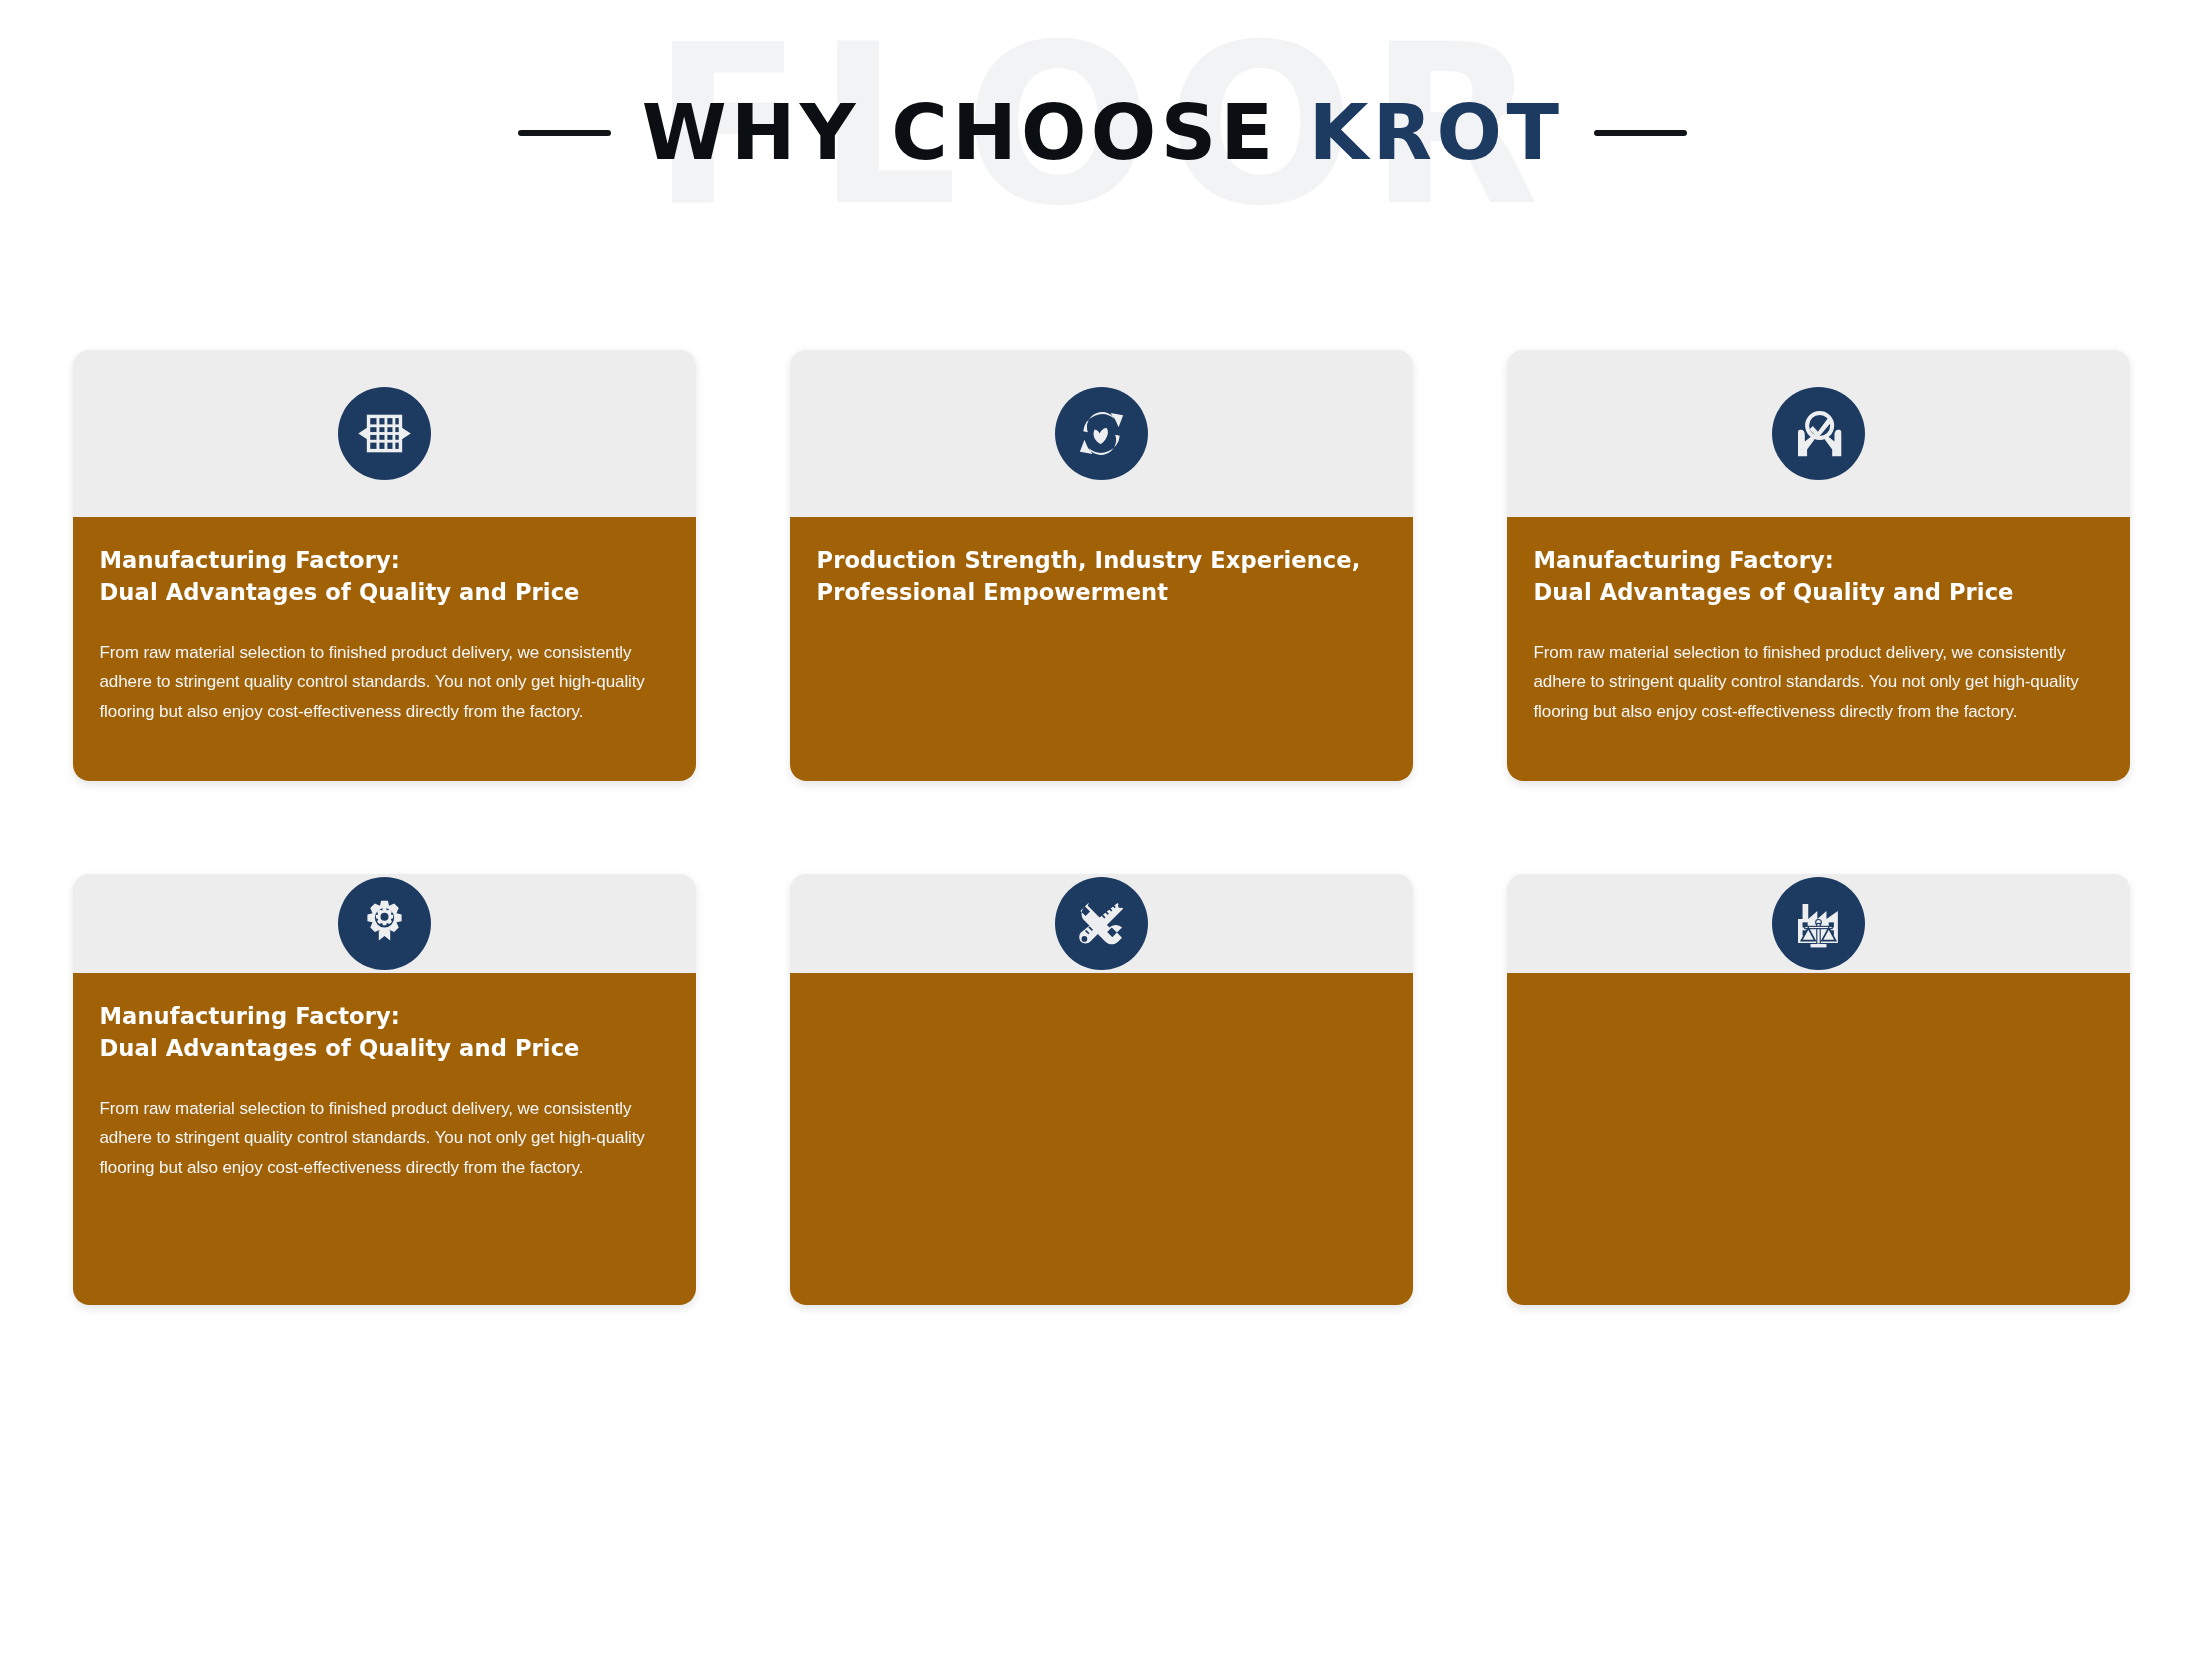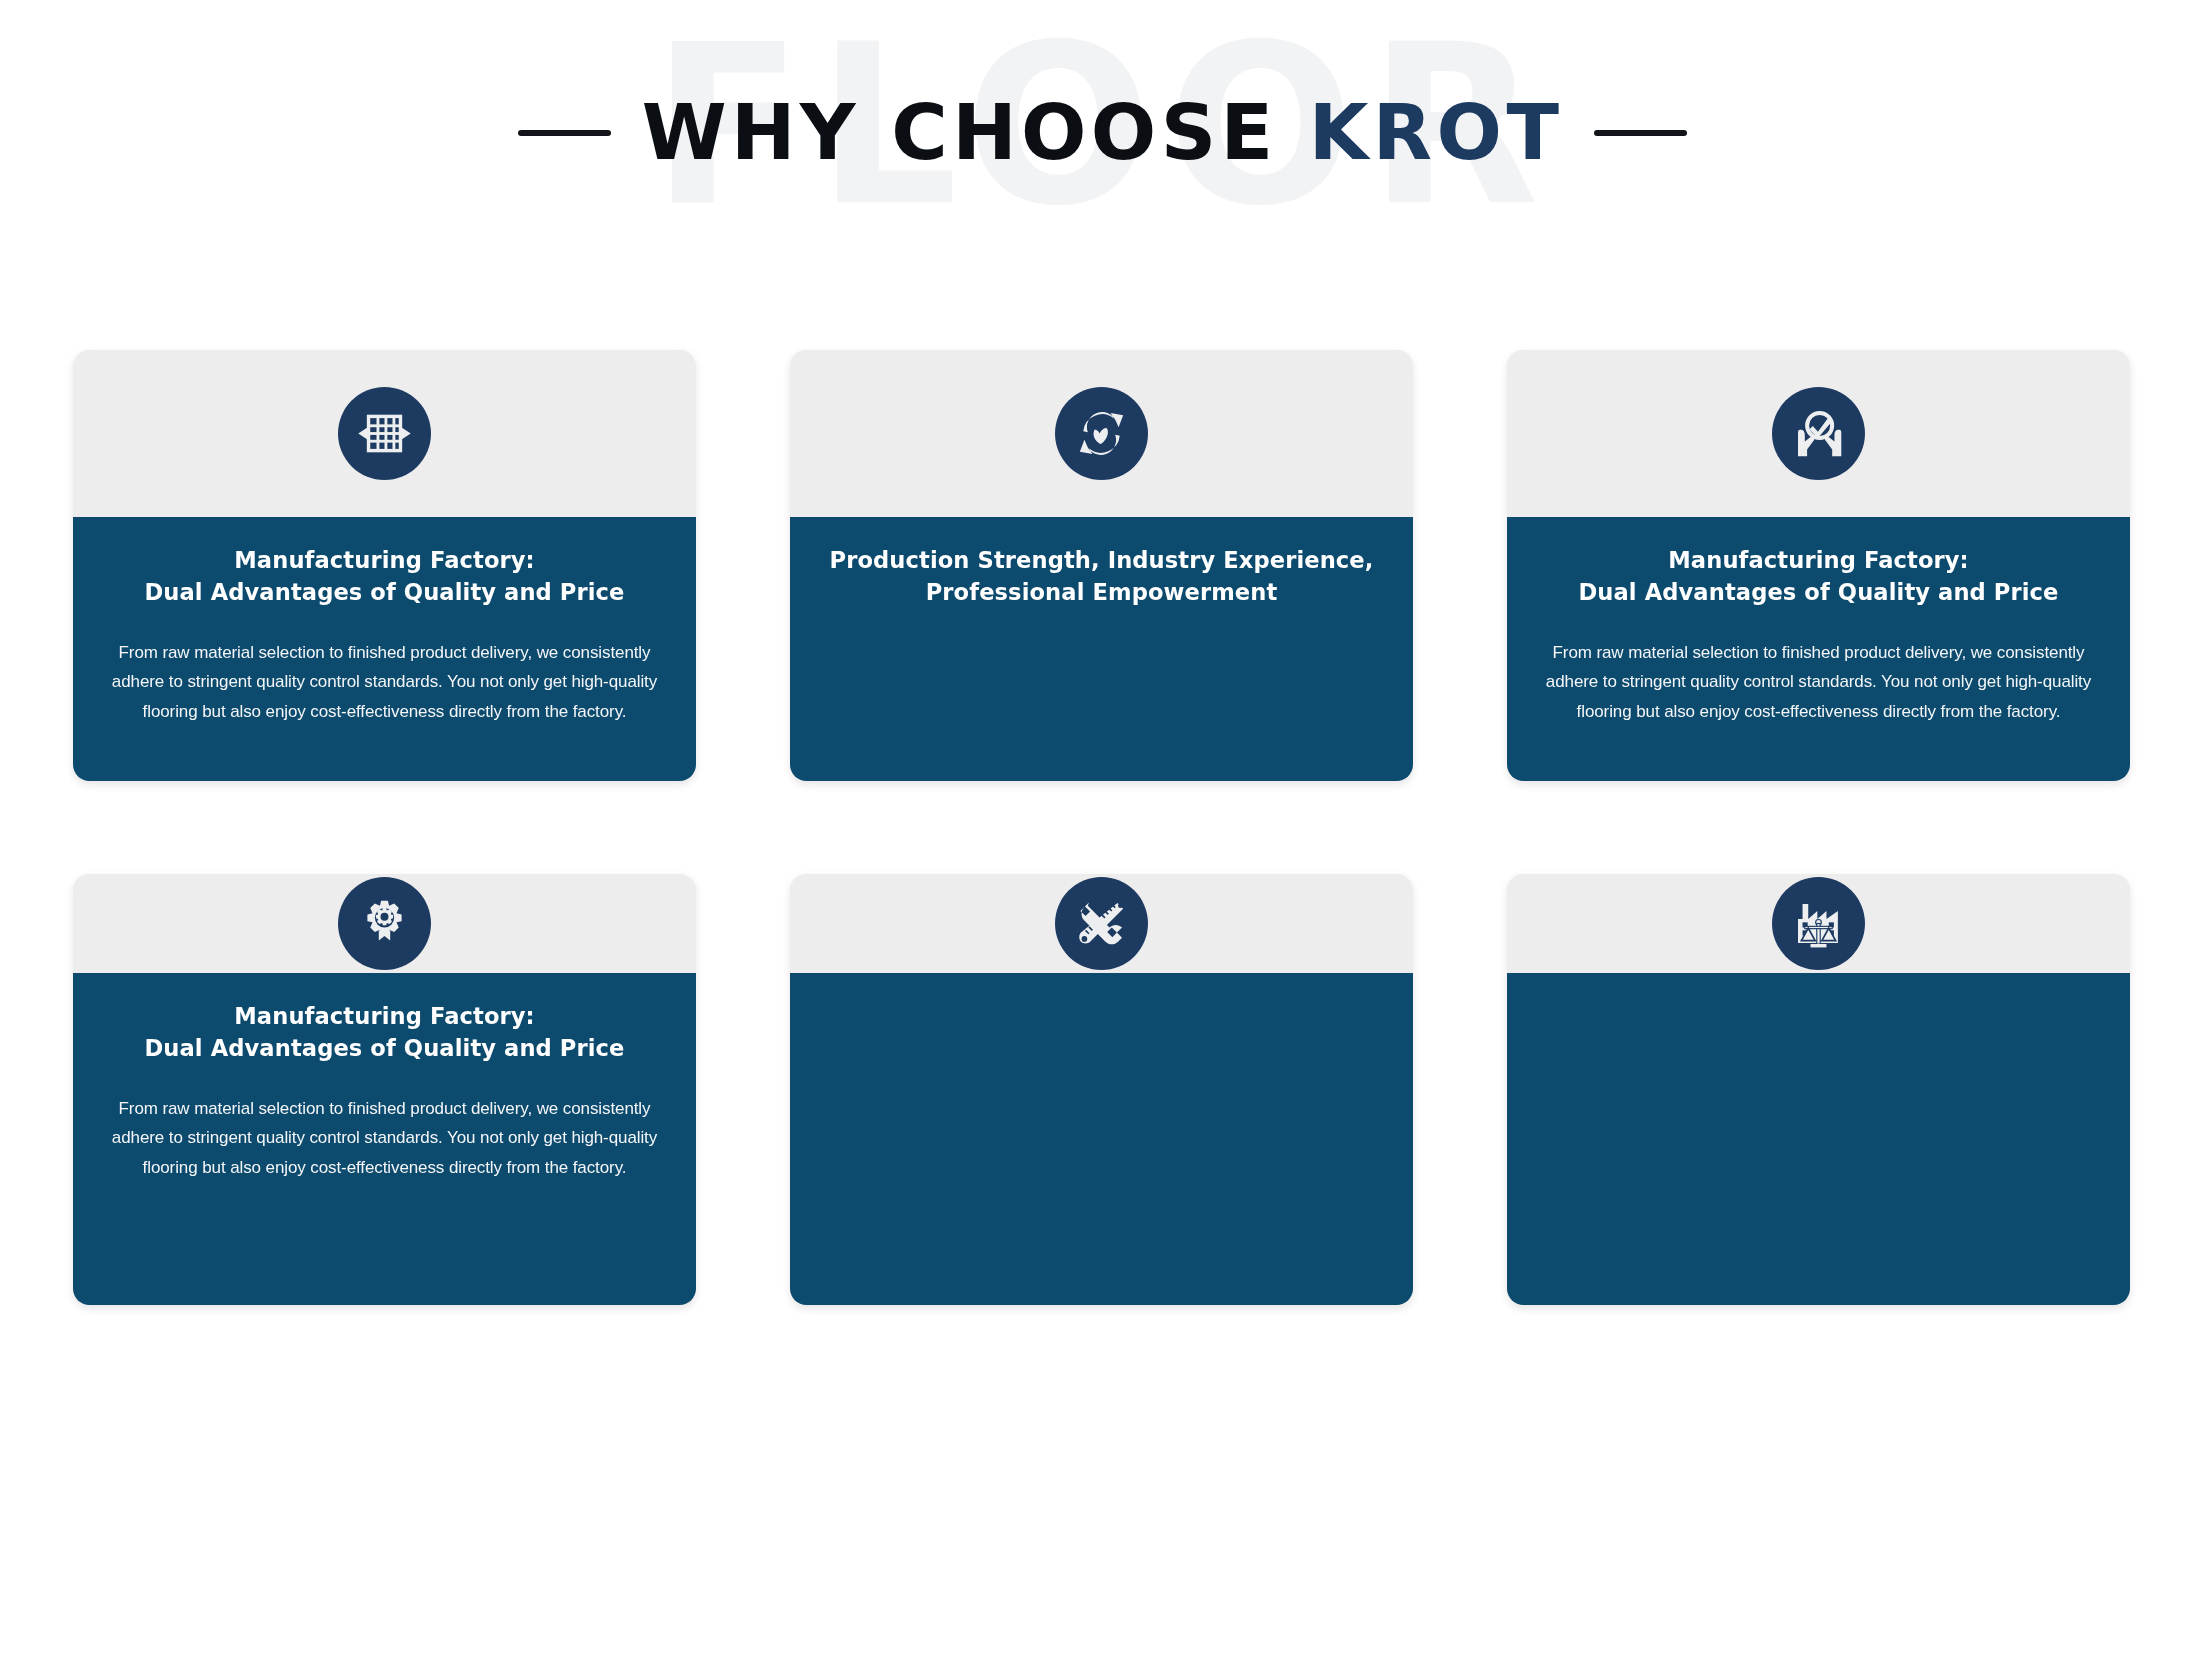--- a/index.html
+++ b/index.html
@@ -91,24 +91,23 @@
     flex-direction: column;
   }
   .card-top {
     background: #ededed;
     display: flex;
     align-items: center;
     justify-content: center;
     flex: 0 0 auto;
   }
   .card-body {
-    background: #0c4a6e;
+    background: #a16207;
     flex: 1 1 auto;
     padding: 26.5px 26.5px 22px 26.5px;
-    text-align: center;
   }
   
   .row1 .card-top { height: 167px; }
   
   .row2 .card-top { height: 99px; }
 
   .icon-circle {
     width: 93px;
     height: 93px;
     border-radius: 50%;

